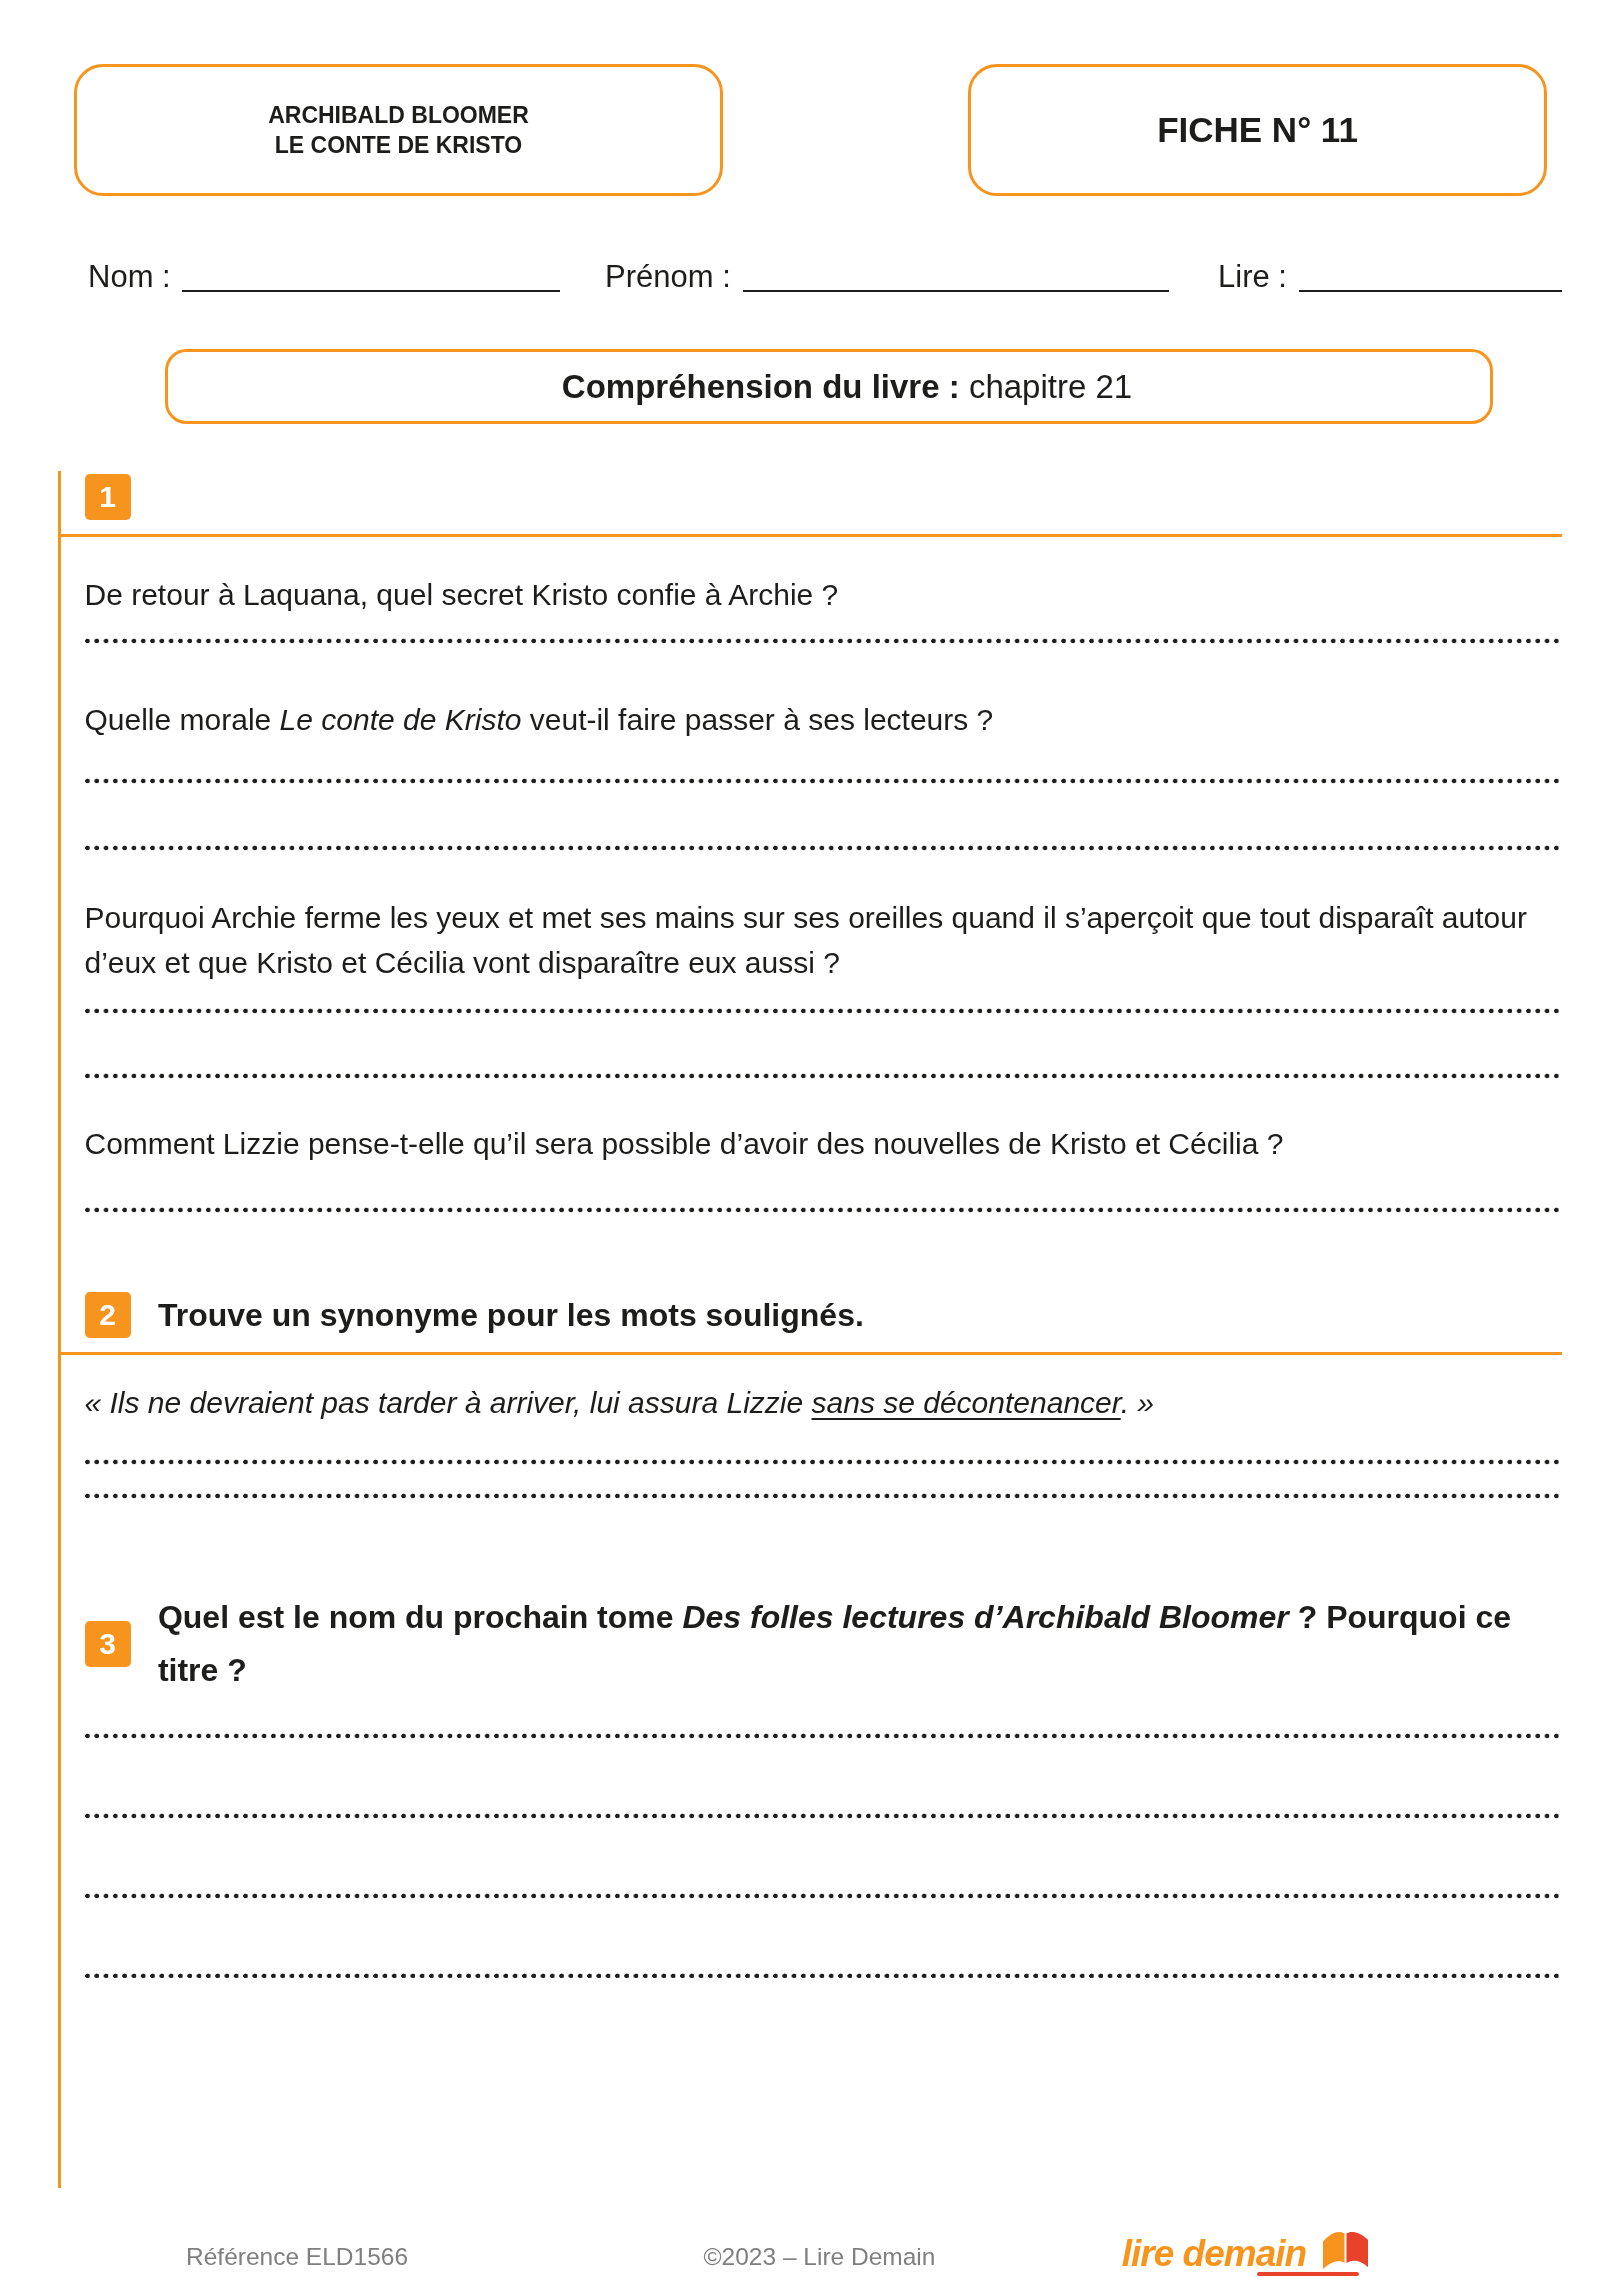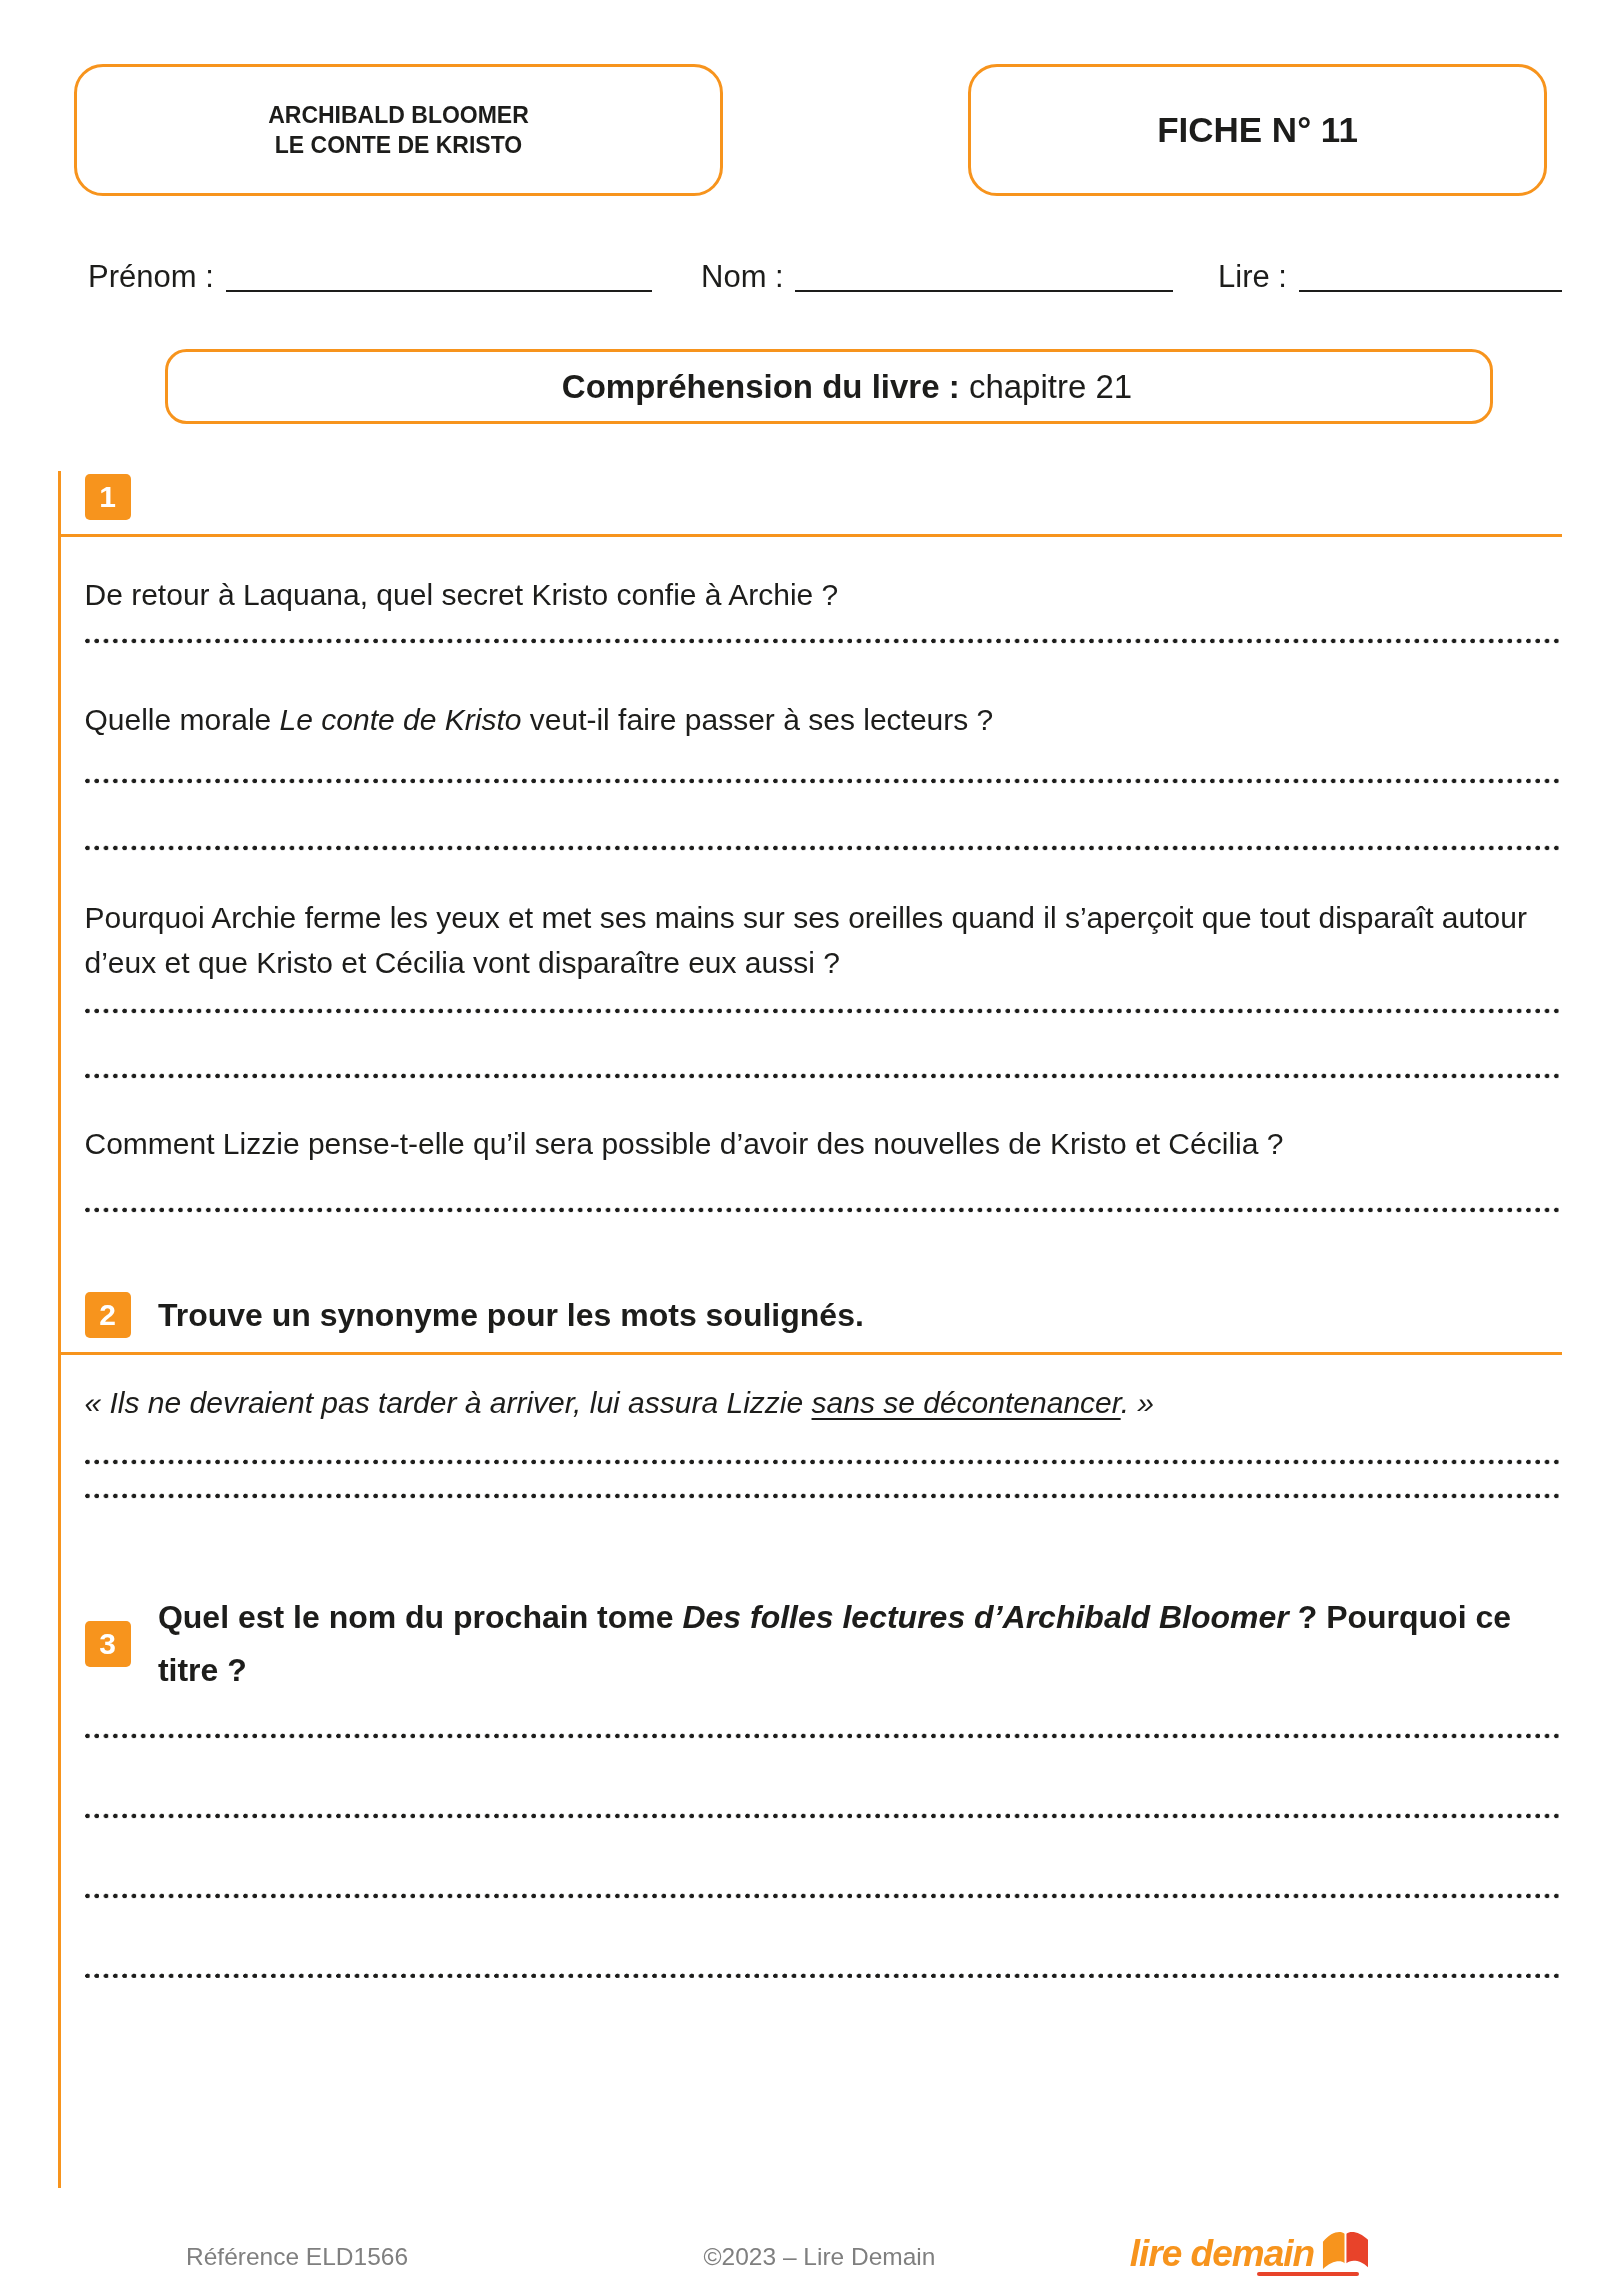--- a/index.html
+++ b/index.html
@@ -49,47 +49,47 @@
   .ul { text-decoration:underline; text-decoration-thickness:2px; text-underline-offset:4.9px; }
   .dotted {
     margin-left:25.5px; height:5.9px;
     background-image:radial-gradient(circle at 2.5px 2.9px, #1d1d1b 2.1px, rgba(0,0,0,0) 2.6px);
     background-size:9.3px 5.9px; background-repeat:repeat-x;
   }
   
   .footer { position:absolute; left:59px; right:59px; top:2227px; height:69px; font-size:24.5px; color:#7f7f7f; }
   .foot-ref { position:absolute; left:127px; top:15.7px; }
   .foot-copy { position:absolute; left:18px; right:0; top:15.7px; text-align:center; }
-  .logo { position:absolute; right:191px; top:0; display:flex; align-items:center; }
+  .logo { position:absolute; right:191px; top:0; display:flex; align-items:center;gap:8px; }
   .logo-text { font-weight:bold; font-style:italic; font-size:37px; color:#F7941D; letter-spacing:-1px; }
   .logo-book { margin-left:3.9px; margin-bottom:7.8px; }
   .logo-tagline-mark { position:absolute; right:11.8px; bottom:5.9px; width:102px; height:3.9px; background:#E8432A; border-radius:2px; }
 </style>
 </head>
 <body>
 
 <div class="page">
 
   <div class="top-row">
     <div class="rbox book-box">
       <div>ARCHIBALD BLOOMER</div>
       <div>LE CONTE DE KRISTO</div>
     </div>
     <div class="rbox fiche-box">
       <div>FICHE N° 11</div>
     </div>
   </div>
 
   <div class="identity-row">
+    <div class="id-group g1">
+      <span class="id-label">Nom :</span>
+      <span class="wline"></span>
+    </div>
     <div class="id-group g2">
       <span class="id-label">Prénom :</span>
-      <span class="wline"></span>
-    </div>
-    <div class="id-group g1">
-      <span class="id-label">Nom :</span>
       <span class="wline"></span>
     </div>
     <div class="id-group g3">
       <span class="id-label">Lire :</span>
       <span class="wline"></span>
     </div>
   </div>
 
   <div class="comp-box">
     <span class="b">Compréhension du livre :</span>&nbsp;<span>chapitre 21</span>

